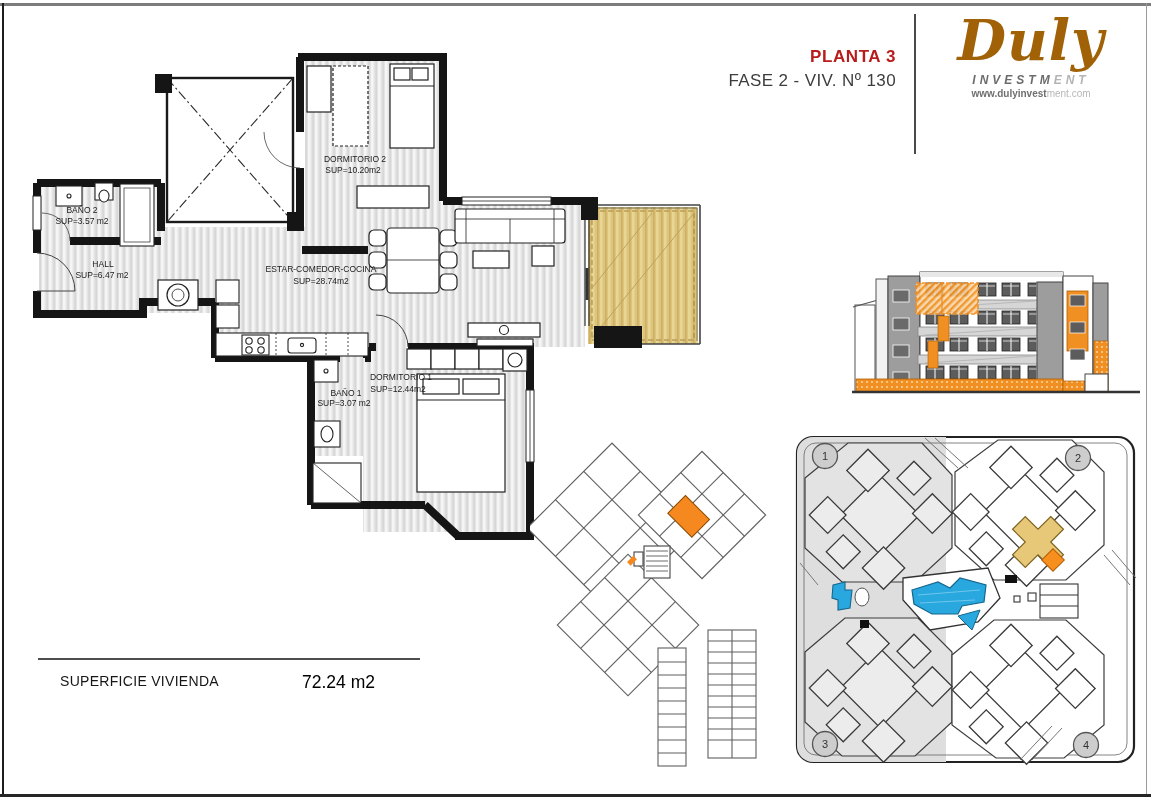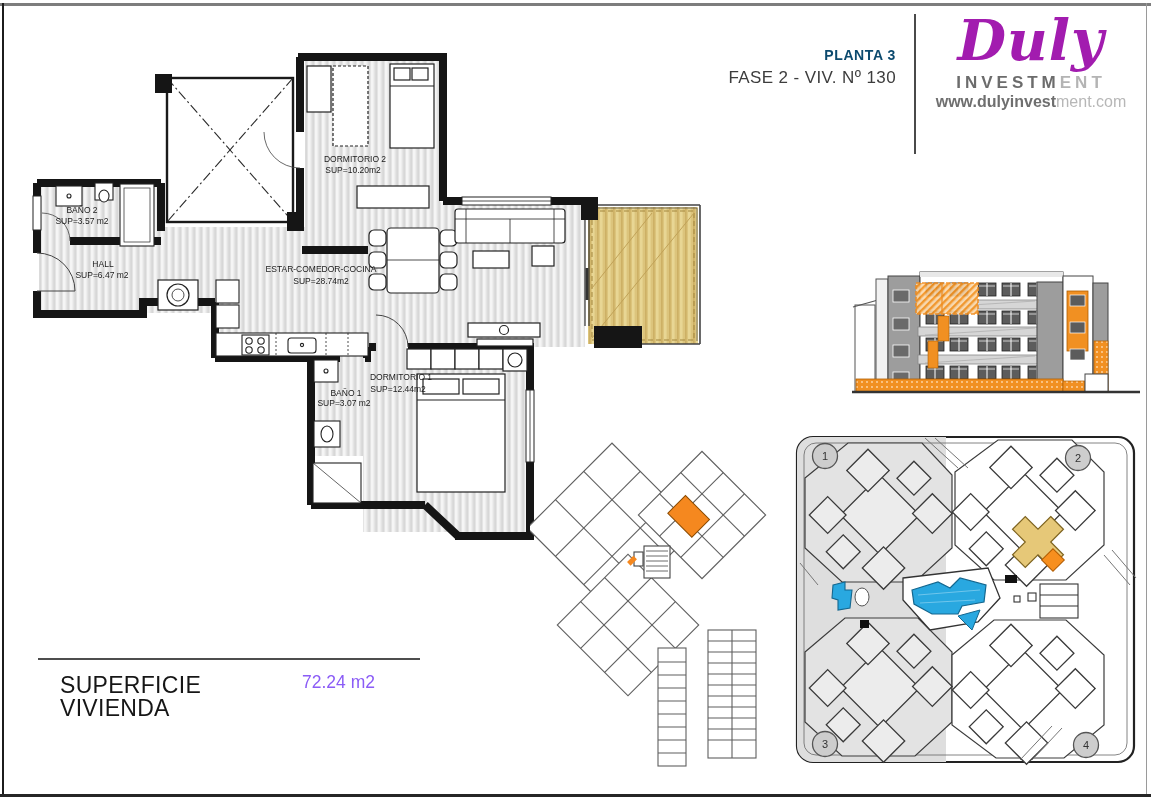--- a/index.html
+++ b/index.html
@@ -6,42 +6,42 @@
   .page{position:relative;width:1151px;height:802px;background:#ffffff;overflow:hidden;
         font-family:"Liberation Sans", sans-serif;}
   
   .b-top{position:absolute;left:0;right:0;top:3px;height:3px;background:#7d7d7d;}
   .b-left{position:absolute;left:2px;top:3px;bottom:6px;width:2px;background:#1c1c1c;}
   .b-right{position:absolute;right:4px;top:3px;bottom:6px;width:1px;background:#9a9a9a;}
   .b-bottom{position:absolute;left:0;right:0;bottom:5px;height:3px;background:#262626;}
 
   
   .hdr{position:absolute;top:48px;right:255px;text-align:right;line-height:1;}
-  .hdr .planta{font-size:14px;font-weight:bold;letter-spacing:.6px;color:#0c4a6e;}
+  .hdr .planta{font-size:17px;font-weight:bold;letter-spacing:.6px;color:#b91c1c;}
   .hdr .fase{font-size:17px;color:#3d3d3d;margin-top:7px;letter-spacing:.4px;}
   .vdiv{position:absolute;left:914px;top:14px;height:140px;width:2px;background:#4a4a4a;}
 
   
   .logo{position:absolute;left:924px;top:12px;width:214px;text-align:center;line-height:1;}
   .logo .duly{font-family:"DejaVu Serif", serif;font-style:italic;font-weight:bold;
-              font-size:56px;color:#a21caf;letter-spacing:1px;}
-  .logo .inv{margin-top:6px;font-size:17px;font-weight:bold;letter-spacing:4px;color:#6c6c6c;}
+              font-size:56px;color:#a16207;letter-spacing:1px;}
+  .logo .inv{margin-top:6px;font-size:12px;font-weight:bold;letter-spacing:4px;color:#6c6c6c;font-style:italic;}
   .logo .inv .lt{color:#b4b4b4;}
-  .logo .url{margin-top:3px;font-size:16px;color:#6f6f6f;font-weight:bold;}
+  .logo .url{margin-top:3px;font-size:10px;color:#6f6f6f;font-weight:bold;}
   .logo .url .lt{color:#b7b7b7;font-weight:normal;}
 
   svg{position:absolute;display:block;}
   svg text{font-family:"Liberation Sans", sans-serif;}
 
   
   .summary{position:absolute;left:38px;top:658px;width:382px;}
   .summary-rule{height:2px;background:#4d4d4d;}
   .srow{display:flex;margin-top:14px;line-height:1;}
-  .slabel{flex:1;font-size:23px;color:#161616;padding-left:22px;letter-spacing:.3px;}
-  .svalue{width:118px;font-size:17.5px;color:#8b5cf6;}
+  .slabel{flex:1;font-size:14px;color:#161616;padding-left:22px;letter-spacing:.3px;}
+  .svalue{width:118px;font-size:17.5px;color:#000000;}
   .plan-label{font-size:8.5px;fill:#1b1b1b;}
   .marker-num{font-size:11px;fill:#333;}
 </style>
 </head>
 <body>
 
 <div class="page">
   <div class="b-top"></div>
   <div class="b-left"></div>
   <div class="b-right"></div>

